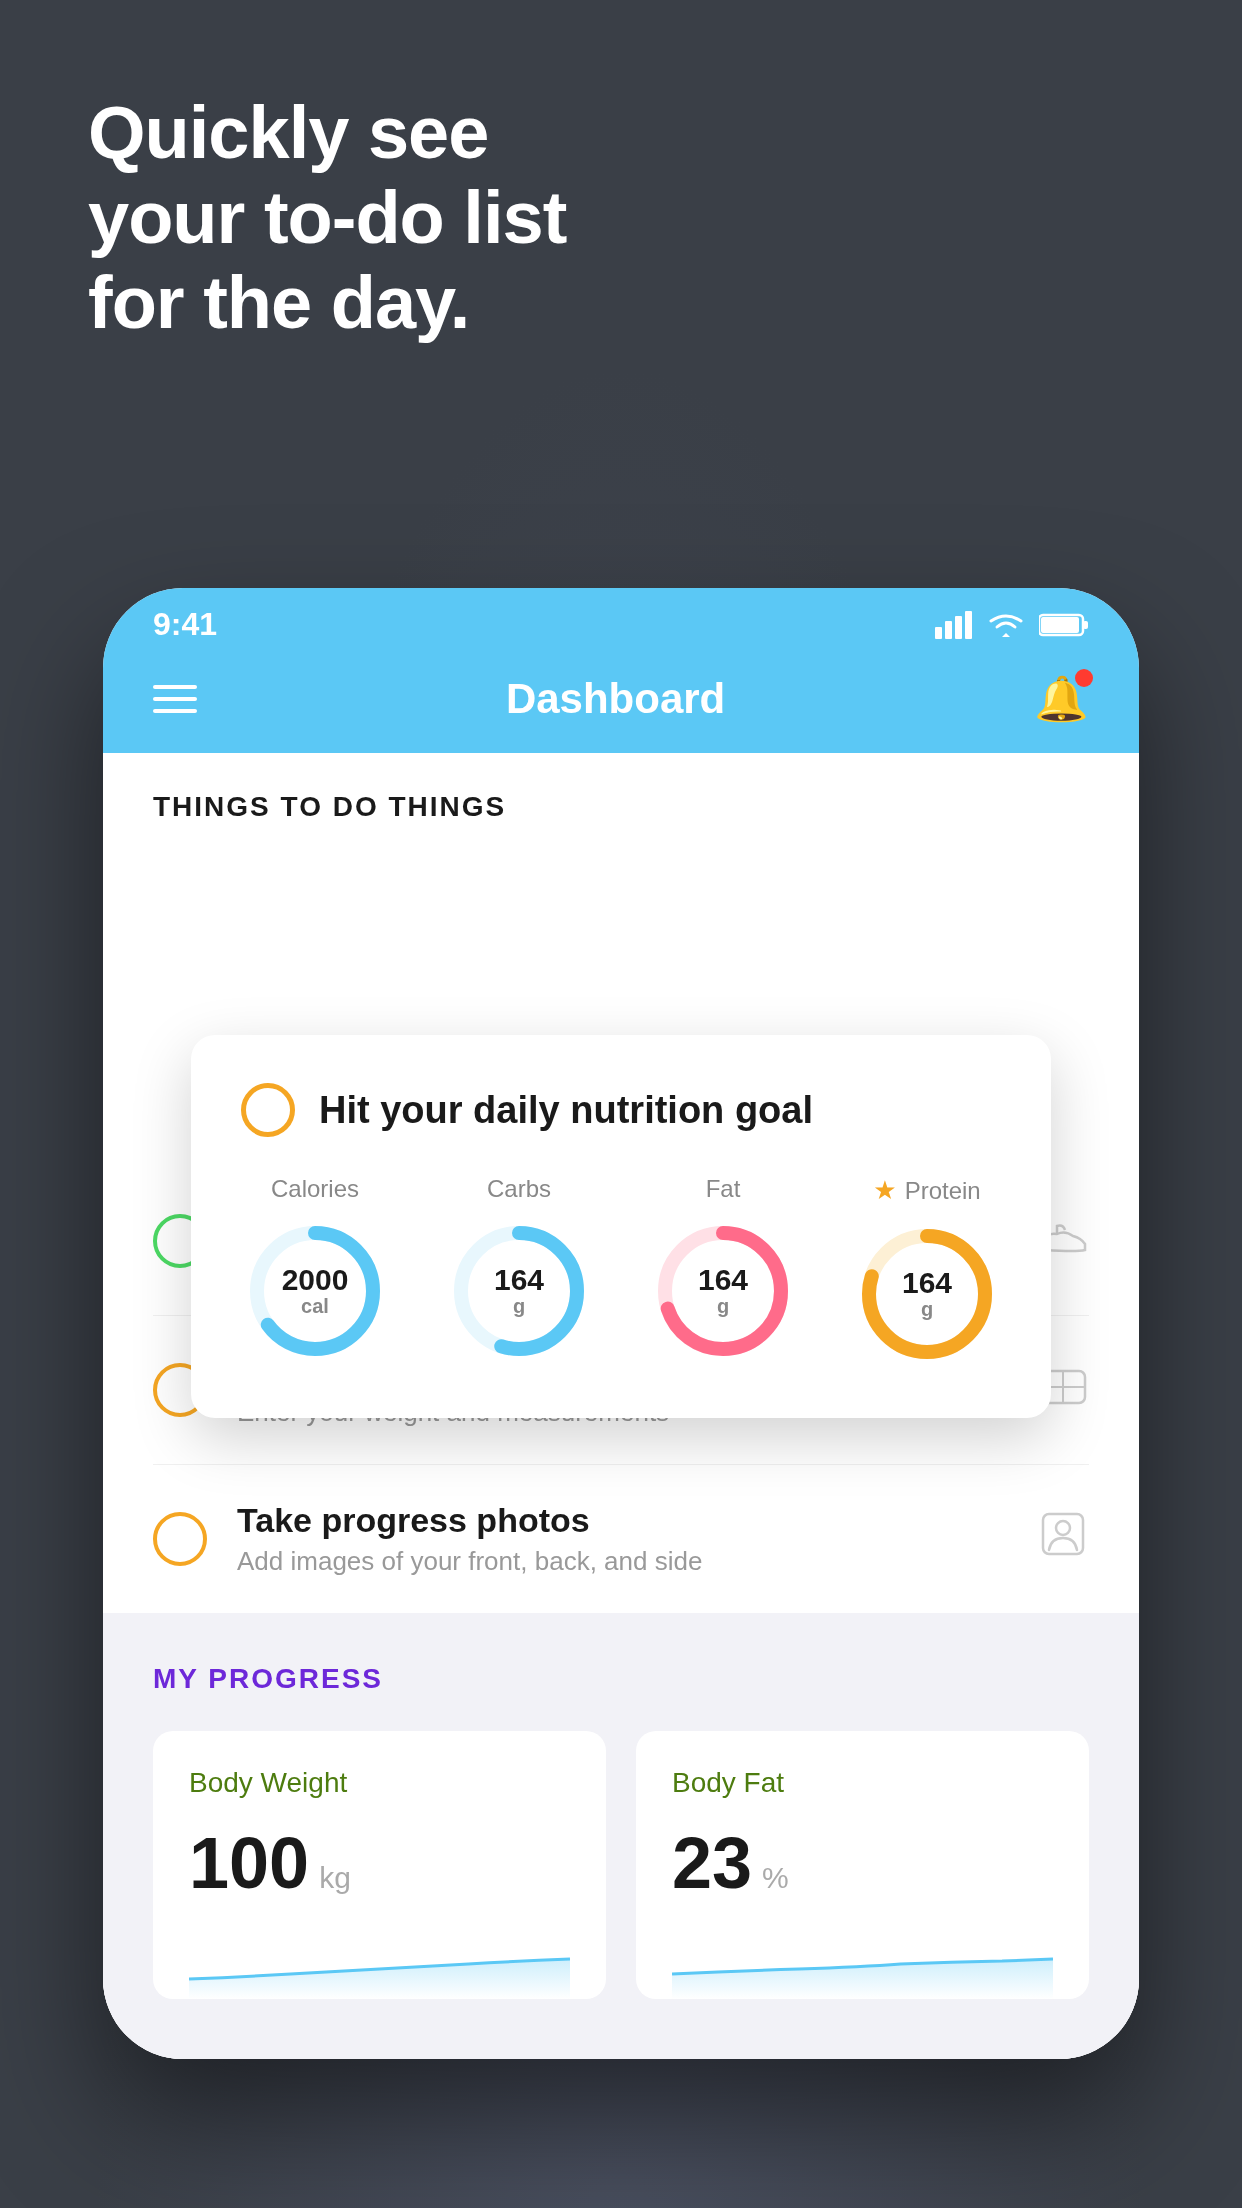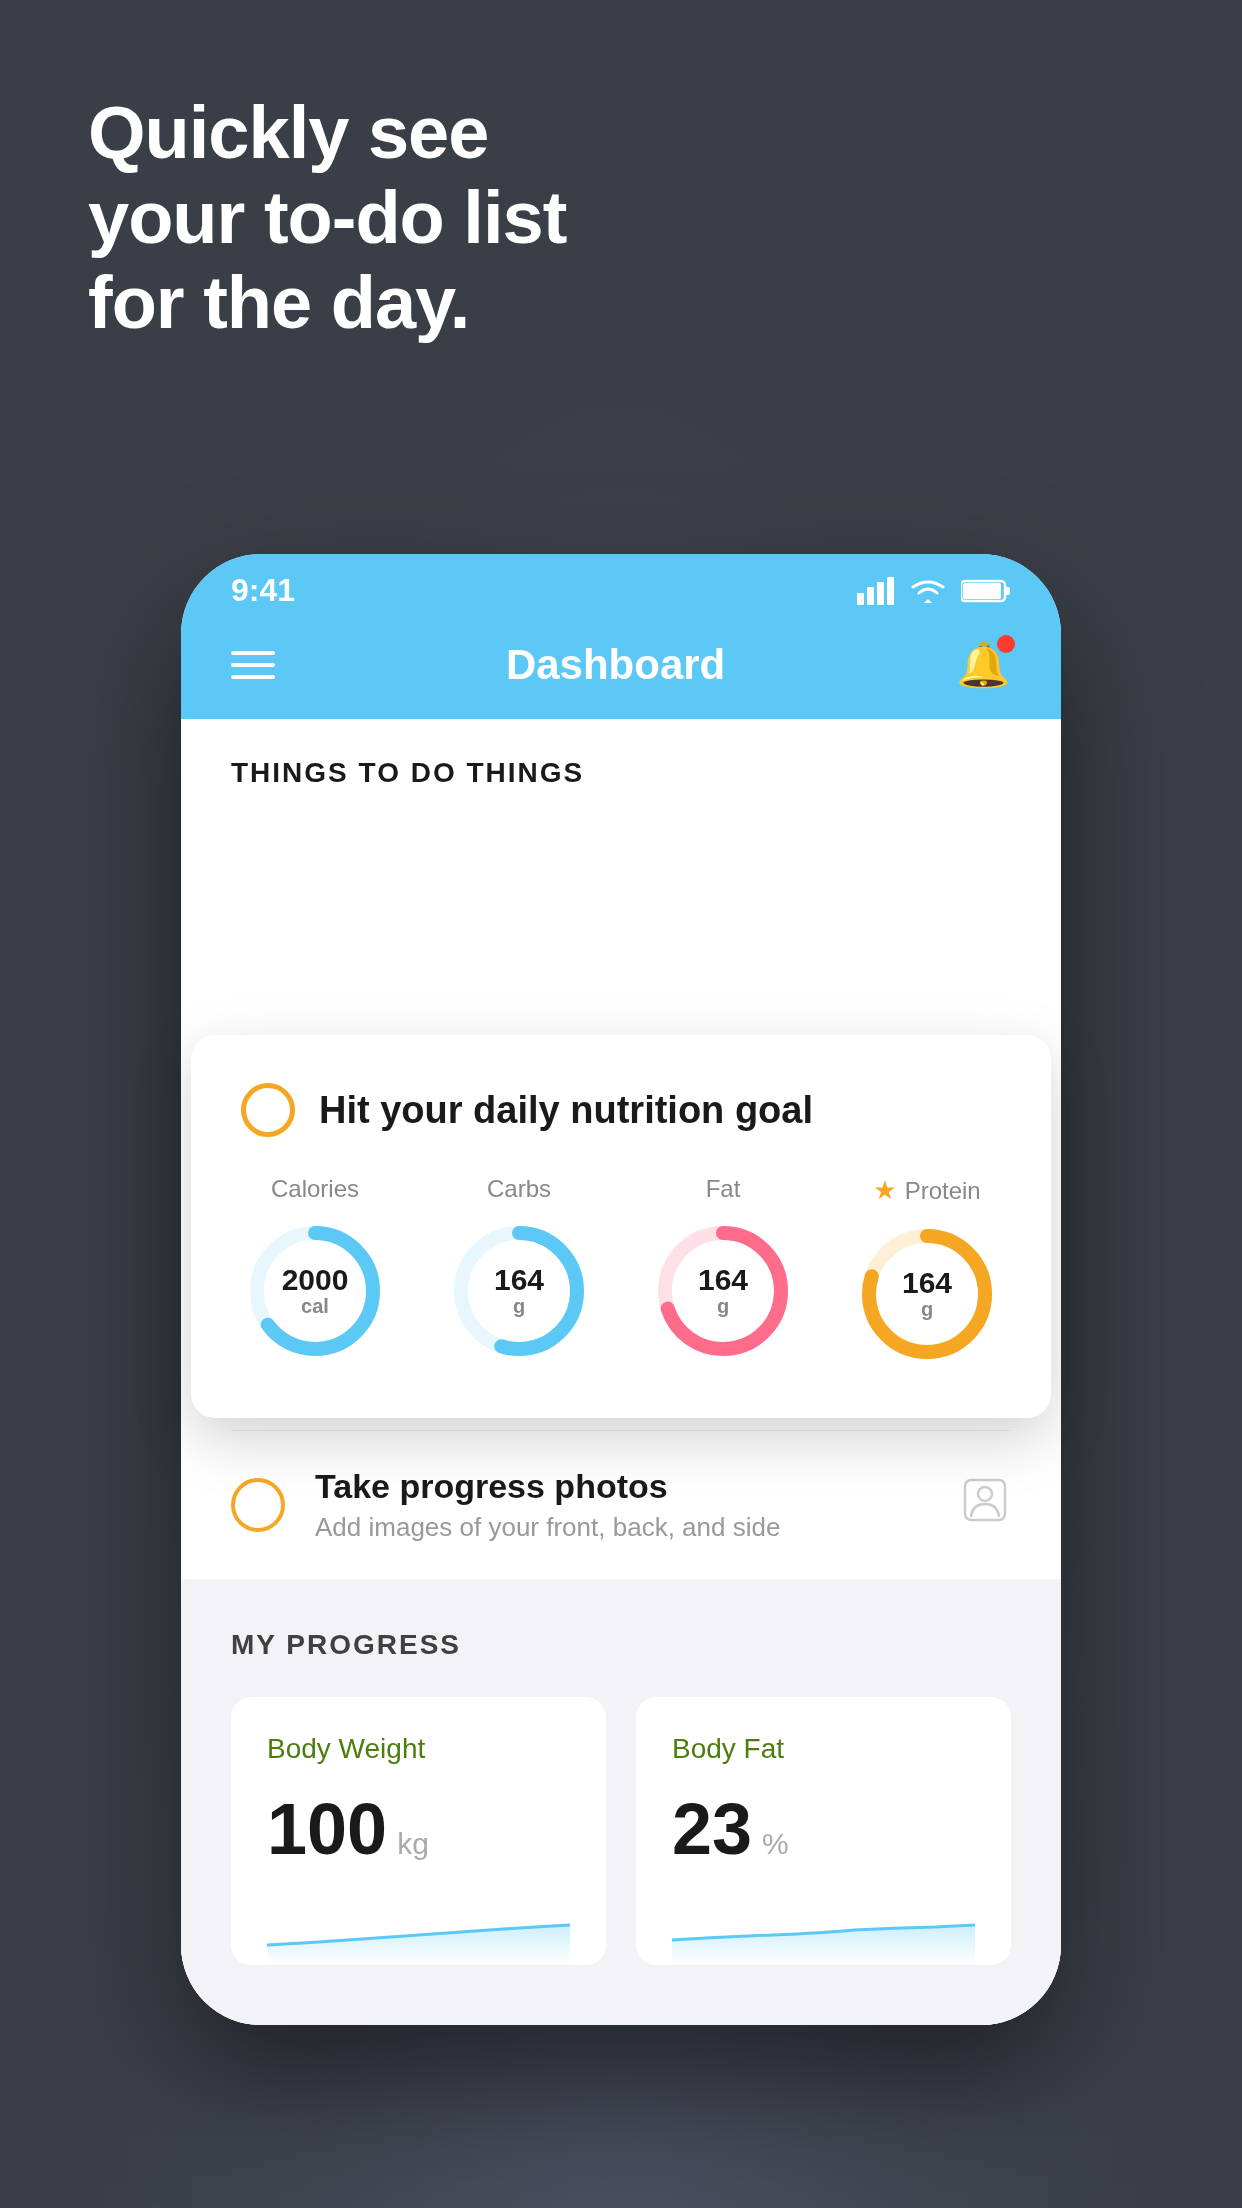--- a/index.html
+++ b/index.html
@@ -26,24 +26,24 @@
       color: #ffffff;
       font-size: 74px;
       font-weight: 800;
       line-height: 1.15;
       letter-spacing: -1px;
     }
 
     
     .phone {
       position: absolute;
-      top: 554px;
+      top: 588px;
       left: 50%;
       transform: translateX(-50%);
-      width: 880px;
+      width: 1036px;
       background: #f2f2f7;
       border-radius: 80px;
       overflow: hidden;
       box-shadow: 0 60px 120px rgba(0,0,0,0.5);
     }
 
     
     .status-bar {
       background: #5bc8f5;
       display: flex;
@@ -205,21 +205,21 @@
     .todo-icon { font-size: 44px; color: #ccc; }
 
     
     .progress-section {
       background: #f2f2f7;
       padding: 50px 50px 60px;
     }
     .progress-header {
       font-size: 28px;
       font-weight: 800;
-      color: #404040;
+      color: #6d28d9;
       letter-spacing: 2px;
       margin-bottom: 36px;
     }
     .progress-grid {
       display: flex;
       gap: 30px;
     }
     .progress-card {
       flex: 1;
       background: #fff;

